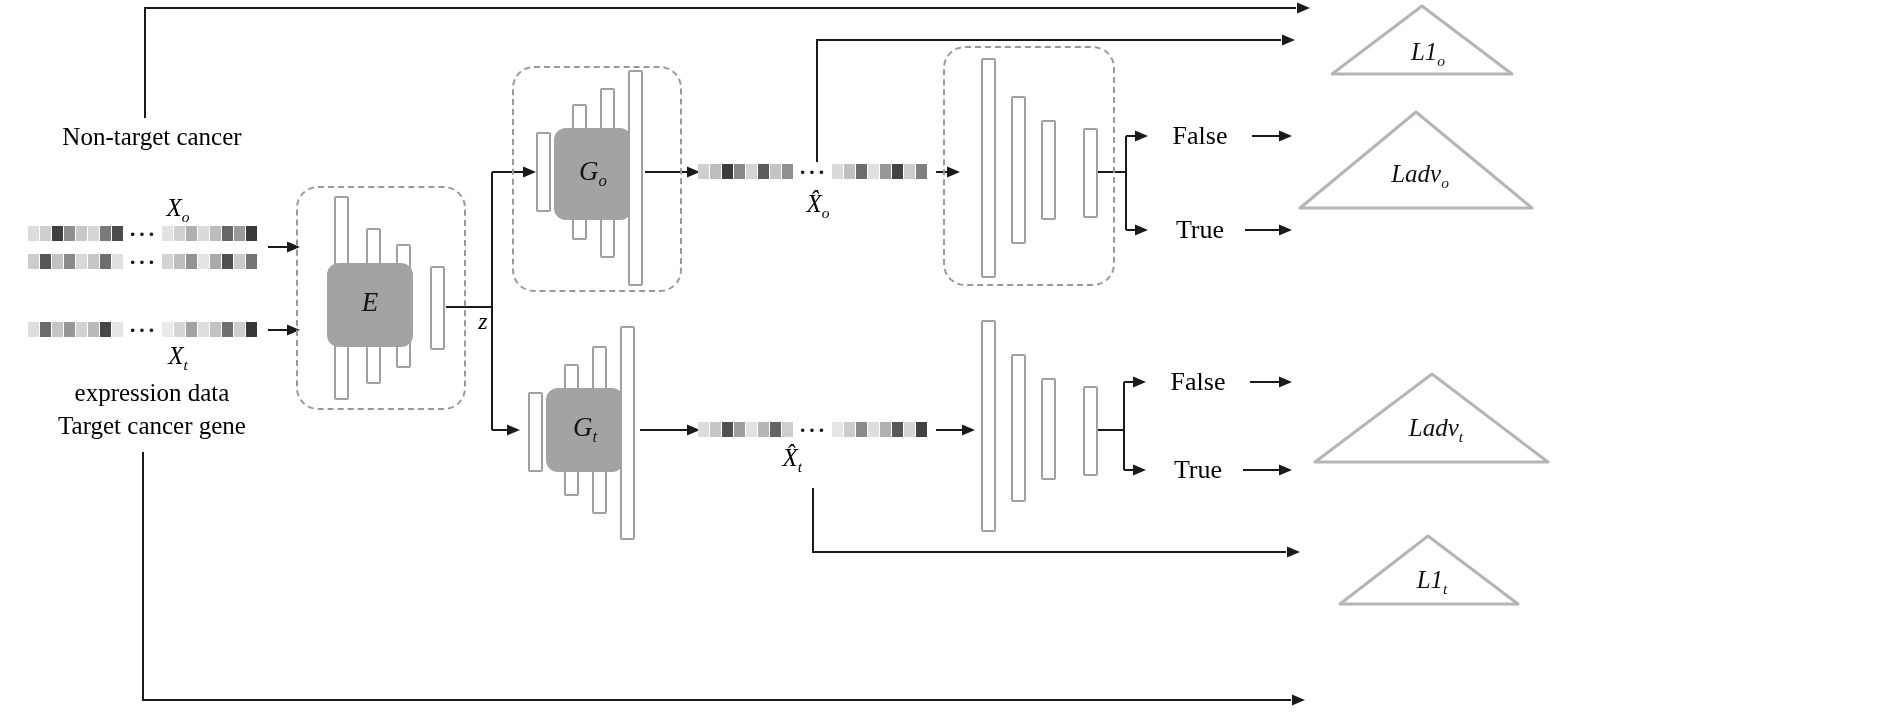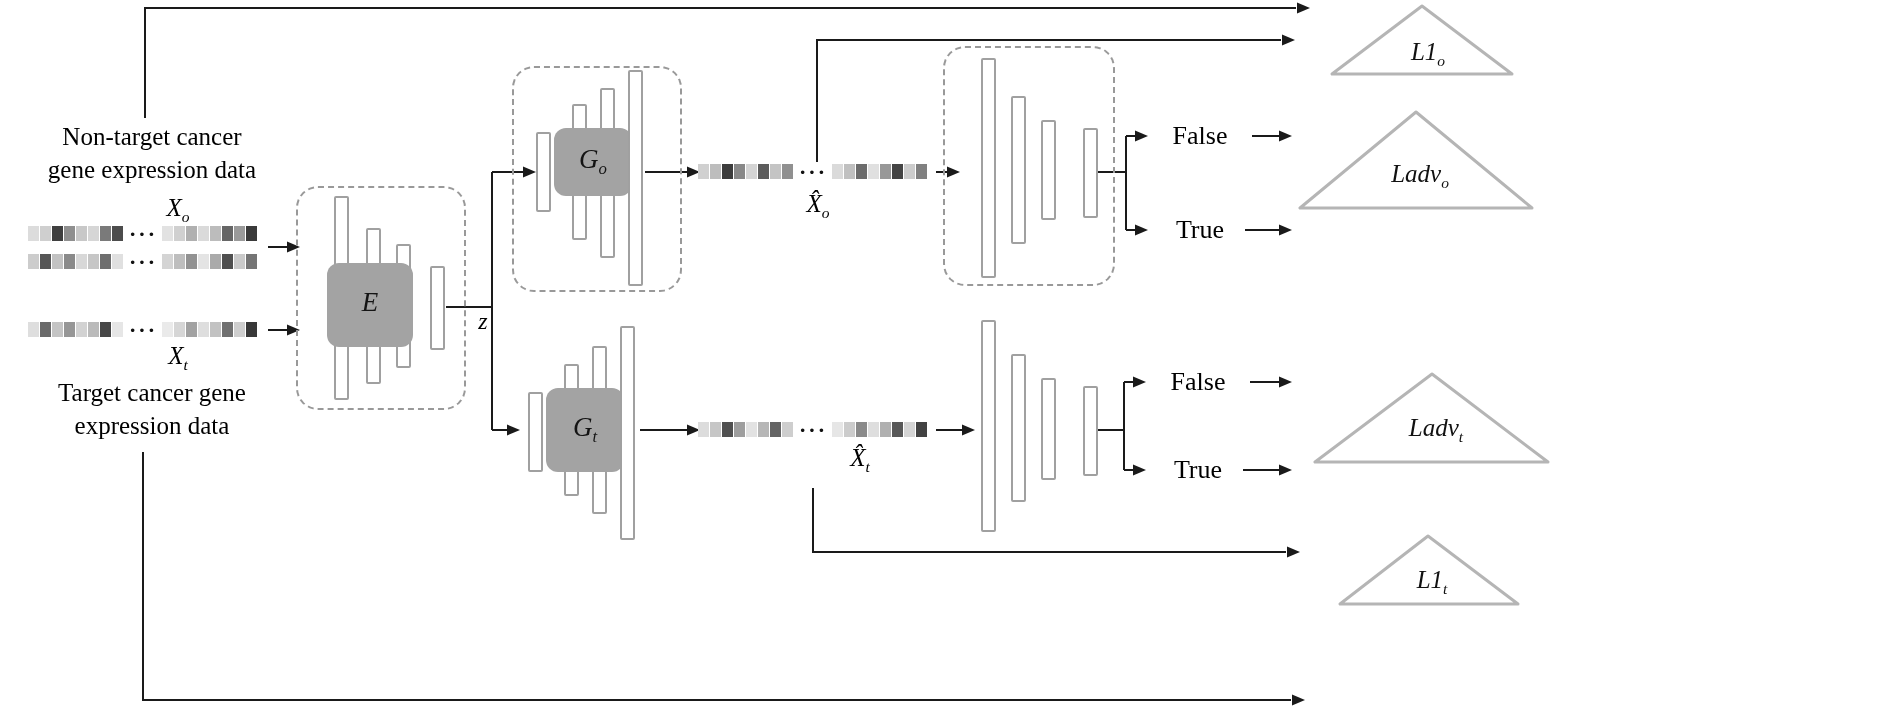--- a/index.html
+++ b/index.html
@@ -100,21 +100,21 @@
   <div class="bar" style="left:334px; top:196px; height:204px;"></div>
   <div class="bar" style="left:366px; top:228px; height:156px;"></div>
   <div class="bar" style="left:396px; top:244px; height:124px;"></div>
   <div class="node" style="left:327px; top:263px; width:86px; height:84px;">
     <span class="nlabel"><span>E</span><sub></sub></span>
   </div>
   <div class="bar" style="left:430px; top:266px; height:84px;"></div>
 
   <div class="bar" style="left:572px; top:104px; height:136px;"></div>
   <div class="bar" style="left:600px; top:88px; height:170px;"></div>
-  <div class="node" style="left:554px; top:128px; width:78px; height:68px;">
+  <div class="node" style="left:554px; top:128px; width:78px; height:92px;">
     <span class="nlabel"><span>G</span><sub>o</sub></span>
   </div>
   <div class="bar" style="left:536px; top:132px; height:80px;"></div>
   <div class="bar" style="left:628px; top:70px; height:216px;"></div>
 
   <div class="bar" style="left:564px; top:364px; height:132px;"></div>
   <div class="bar" style="left:592px; top:346px; height:168px;"></div>
   <div class="node" style="left:546px; top:388px; width:78px; height:84px;">
     <span class="nlabel"><span>G</span><sub>t</sub></span>
   </div>
@@ -222,33 +222,32 @@
       <span class="cell" style="background: rgb(138, 138, 138);"></span>
       <span class="cell" style="background: rgb(222, 222, 222);"></span>
       <span class="cell" style="background: rgb(176, 176, 176);"></span>
       <span class="cell" style="background: rgb(88, 88, 88);"></span>
       <span class="cell" style="background: rgb(212, 212, 212);"></span>
       <span class="cell" style="background: rgb(66, 66, 66);"></span>
     </div>
 
   <div class="txt" style="left:28px; top:120px; width:248px; line-height:33px;">
     <div>Non-target cancer</div>
-    <div>gene expression data</div>
   </div>
   <div class="txt math" style="left:148px; top:194px; width:60px;"><span>X</span><sub>o</sub></div>
   <div class="txt math" style="left:148px; top:342px; width:60px;"><span>X</span><sub>t</sub></div>
   <div class="txt" style="left:28px; top:376px; width:248px; line-height:33px;">
+    <div>expression data</div>
     <div>Target cancer gene</div>
-    <div>expression data</div>
   </div>
 
   <div class="txt math" style="left:468px; top:308px; width:30px; font-size:24px;"><span>z</span></div>
 
   <div class="txt math" style="left:786px; top:190px; width:64px;"><span>X̂</span><sub>o</sub></div>
-  <div class="txt math" style="left:828px; top:444px; width:64px;"><span>X̂</span><sub>t</sub></div>
+  <div class="txt math" style="left:738px; top:444px; width:64px;text-align:right;"><span>X̂</span><sub>t</sub></div>
 
   <div class="txt" style="left:1152px; top:121px; width:96px; font-size:26px;"><span>False</span></div>
   <div class="txt" style="left:1152px; top:215px; width:96px; font-size:26px;"><span>True</span></div>
   <div class="txt" style="left:1150px; top:367px; width:96px; font-size:26px;"><span>False</span></div>
   <div class="txt" style="left:1150px; top:455px; width:96px; font-size:26px;"><span>True</span></div>
 
   <div class="tri-label" style="left:1368px; top:38px; width:120px;"><span>L1</span><sub>o</sub></div>
   <div class="tri-label" style="left:1350px; top:160px; width:140px;"><span>Ladv</span><sub>o</sub></div>
   <div class="tri-label" style="left:1366px; top:414px; width:140px;"><span>Ladv</span><sub>t</sub></div>
   <div class="tri-label" style="left:1372px; top:566px; width:120px;"><span>L1</span><sub>t</sub></div>

